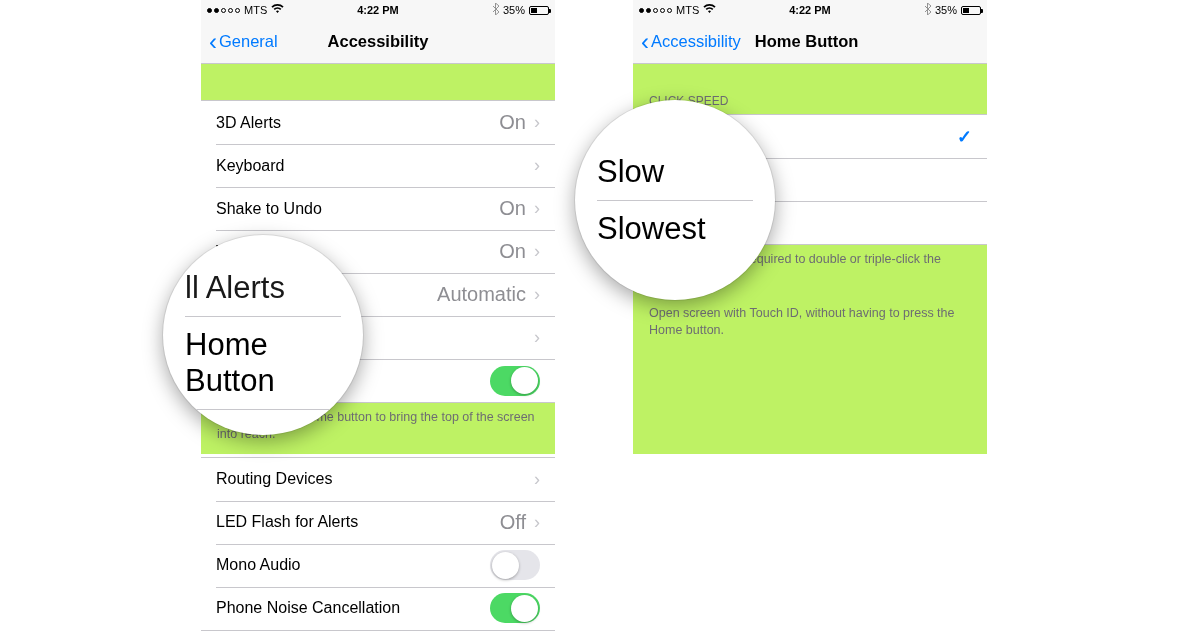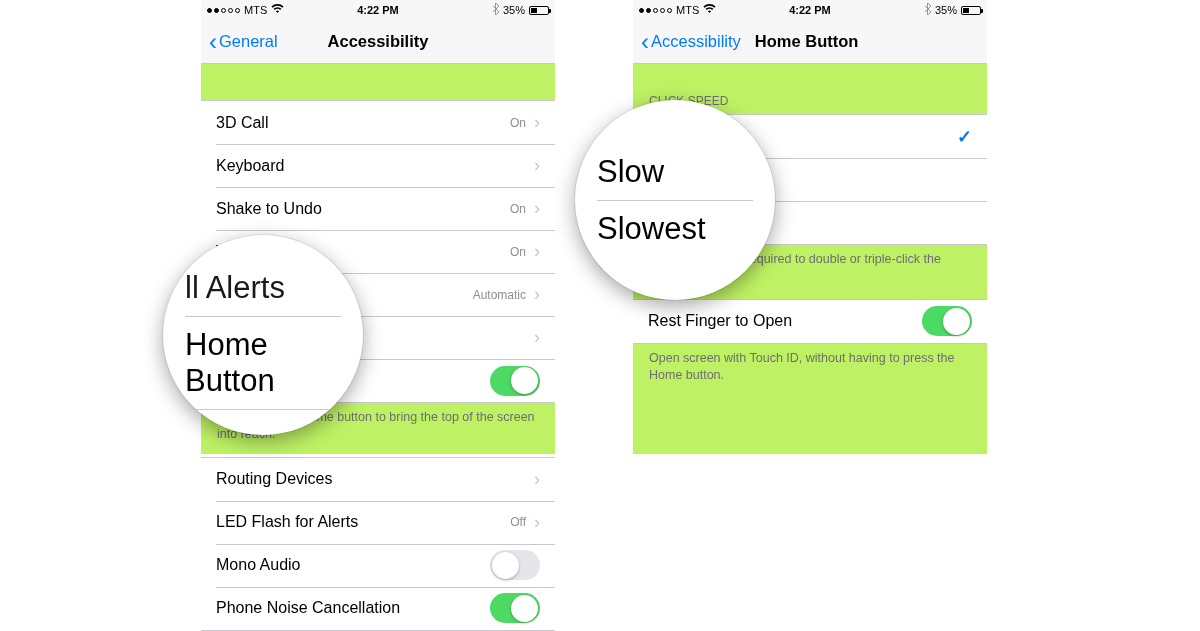--- a/index.html
+++ b/index.html
@@ -68,21 +68,21 @@
     display:flex; align-items:center;
     padding:0 15px;
     font-size:16px;
     color:#000;
     position:relative;
     cursor:pointer;
   }
   .row + .row::before{
     content:""; position:absolute; left:15px; right:0; top:0; height:1px; background:#c8c7cc;
   }
-  .row .value{ margin-left:auto; color:#8e8e93; font-size:12px;}
+  .row .value{ margin-left:auto; color:#8e8e93; font-size:20px;}
   .row .chevron{ color:#c7c7cc; margin-left:8px; font-size:18px;}
   .row .check{ margin-left:auto; color:#007aff; font-size:18px; font-weight:bold;}
 
   .toggle{
     margin-left:auto;
     width:50px;height:30px;border-radius:15px;
     position:relative;
     background:#e5e5ea;
     cursor:pointer;
   }
@@ -154,21 +154,21 @@
       <span class="chev">‹</span>
       <span>General</span>
     </div>
     <div class="title">Accessibility</div>
   </div>
 
   <div class="spacer"></div>
 
   <div class="group">
     <div class="row">
-      <span>3D Call</span>
+      <span>3D Alerts</span>
       <span class="value">On</span>
       <span class="chevron">›</span>
     </div>
     <div class="row">
       <span>Keyboard</span>
       <span class="value"></span>
       <span class="chevron">›</span>
     </div>
     <div class="row">
       <span>Shake to Undo</span>
@@ -271,28 +271,20 @@
     </div>
     <div class="row">
       <span>Slow</span>
     </div>
     <div class="row">
       <span>Slowest</span>
     </div>
   </div>
   <div class="footer-text">Adjust the speed required to double or triple-click the Home button.</div>
 
-  <div class="group">
-    <div class="row">
-      <span>Rest Finger to Open</span>
-      <div class="toggle on">
-          <div class="knob"></div>
-        </div>
-    </div>
-  </div>
   <div class="footer-text">Open screen with Touch ID, without having to press the Home button.</div>
 </div>
 
 <div class="lens l1">
   <div class="stack">
     <div class="big" style="opacity:.9">ll Alerts</div>
     <div class="sep"></div>
     <div class="big">Home Button</div>
     <div class="sep"></div>
   </div>

